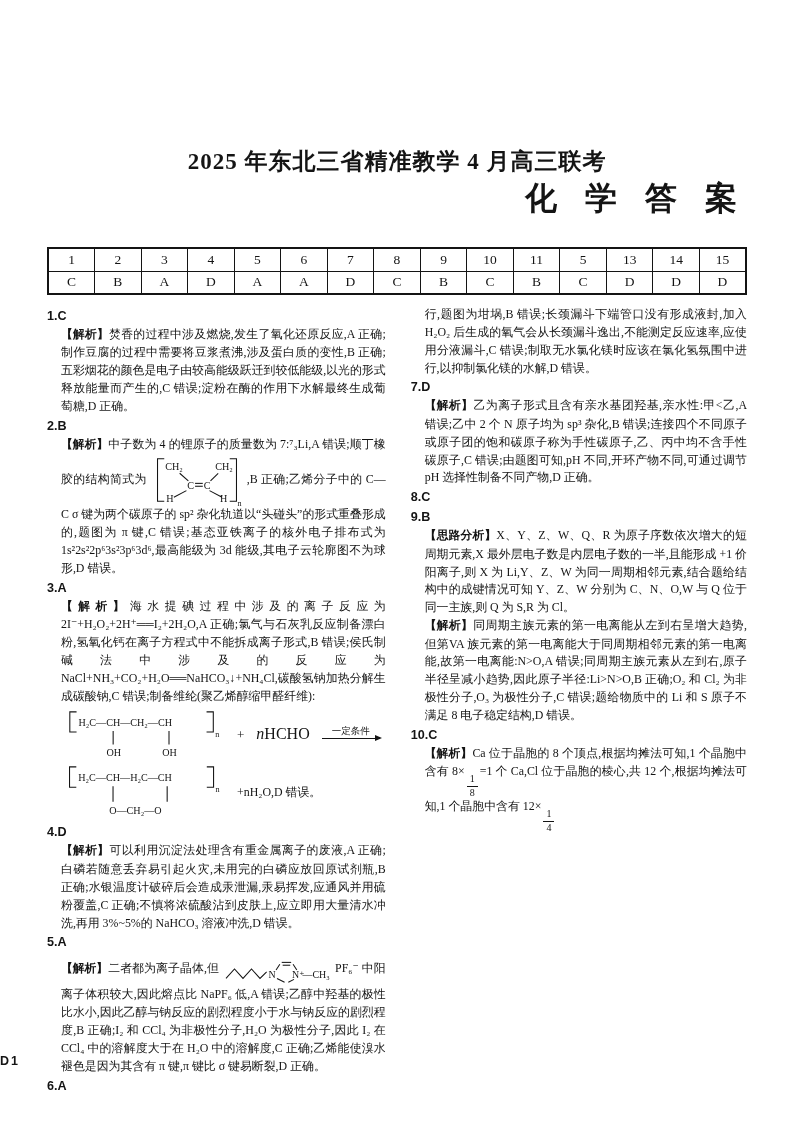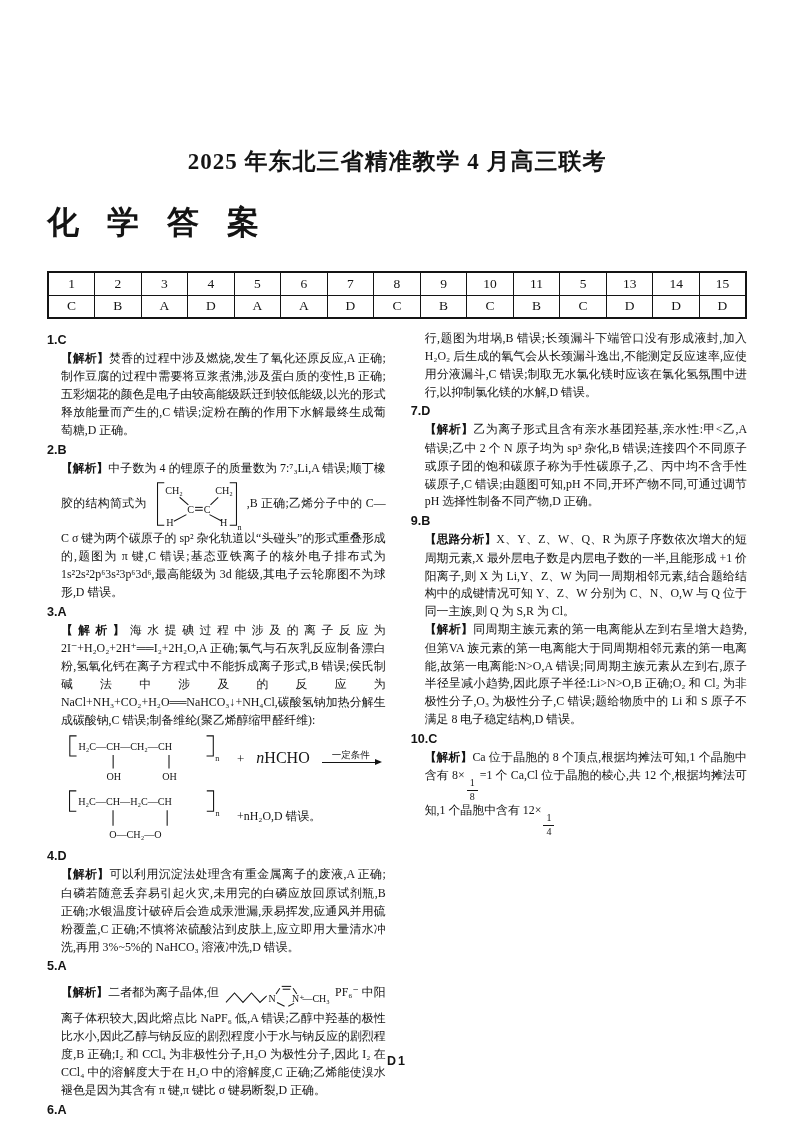--- a/index.html
+++ b/index.html
@@ -7,21 +7,21 @@
   .page {
     width:794px; height:1122px; margin:0 auto; position:relative;
     background:#ffffff; overflow:hidden; color:#141414;
     font-family:"Liberation Serif","DejaVu Serif",serif;
   }
   .inner { padding:146px 47px 0 47px; }
   .exam-title {
     text-align:center; font-size:23px; font-weight:bold; letter-spacing:1px;
   }
   .subject-title {
-    text-align:left; font-size:32px; font-weight:bold; margin-top:24px; letter-spacing:10px;
+    text-align:right; font-size:32px; font-weight:bold; letter-spacing:10px;
   }
   table.answers {
     width:100%; margin-top:26px; border-collapse:collapse; border:2px solid #141414;
     table-layout:fixed;
   }
   table.answers td {
     border:1px solid #141414; text-align:center; font-size:13.5px; height:23px;
   }
   .cols { display:flex; gap:25px; margin-top:11px; }
   .col { width:343.5px; font-size:11.9px; line-height:1.5; text-align:justify; }
@@ -45,21 +45,21 @@
   .arrow-shaft { position:relative; width:58px; height:5px; border-top:1.2px solid #141414; margin-top:1px; }
   .arrow-shaft::after {
     content:""; position:absolute; right:-2px; top:-4.6px;
     border-left:7px solid #141414; border-top:3.5px solid transparent; border-bottom:3.5px solid transparent;
   }
   .frac { display:inline-flex; flex-direction:column; align-items:center; vertical-align:-7px;
           line-height:1.05; font-size:10px; margin:0 2px; }
   .frac .den { border-top:1px solid #141414; padding:1px 3px 0 3px; }
   .frac .num { padding:0 3px 1px 3px; }
   .page-num {
-    position:absolute; bottom:54px; left:0; right:0; text-align:center;
+    position:absolute; bottom:54px; left:0; right:0; text-align:left;
     font-family:"Liberation Sans","DejaVu Sans",sans-serif; font-size:12.5px;
     font-weight:bold; letter-spacing:2px;
   }
 </style>
 </head>
 <body>
 
 <div class="page">
   <div class="inner">
 
@@ -217,20 +217,21 @@
         </div>
 
         <div>
           <div class="item-head">7.D</div>
           <div class="item-body">
             <span class="b">【解析】</span><span>乙为离子形式且含有亲水基团羟基,亲水性:甲&lt;乙,A 错误;乙中 2 个 N 原子均为 sp³ 杂化,B 错误;连接四个不同原子或原子团的饱和碳原子称为手性碳原子,乙、丙中均不含手性碳原子,C 错误;由题图可知,pH 不同,开环产物不同,可通过调节 pH 选择性制备不同产物,D 正确。</span>
           </div>
         </div>
 
         <div>
+          <div class="item-head">8.C</div>
         </div>
 
         <div>
           <div class="item-head">9.B</div>
           <div class="item-body">
             <span class="b">【思路分析】</span><span>X、Y、Z、W、Q、R 为原子序数依次增大的短周期元素,X 最外层电子数是内层电子数的一半,且能形成 +1 价阳离子,则 X 为 Li,Y、Z、W 为同一周期相邻元素,结合题给结构中的成键情况可知 Y、Z、W 分别为 C、N、O,W 与 Q 位于同一主族,则 Q 为 S,R 为 Cl。</span>
           </div>
           <div class="item-body">
             <span class="b">【解析】</span><span>同周期主族元素的第一电离能从左到右呈增大趋势,但第VA 族元素的第一电离能大于同周期相邻元素的第一电离能,故第一电离能:N&gt;O,A 错误;同周期主族元素从左到右,原子半径呈减小趋势,因此原子半径:Li&gt;N&gt;O,B 正确;O₂ 和 Cl₂ 为非极性分子,O₃ 为极性分子,C 错误;题给物质中的 Li 和 S 原子不满足 8 电子稳定结构,D 错误。</span>
           </div>

